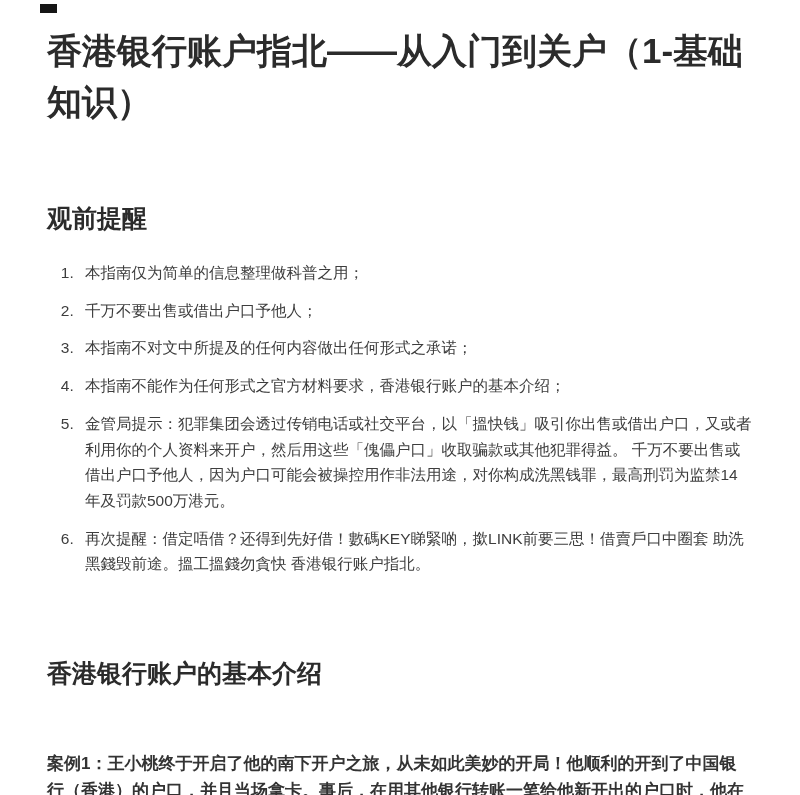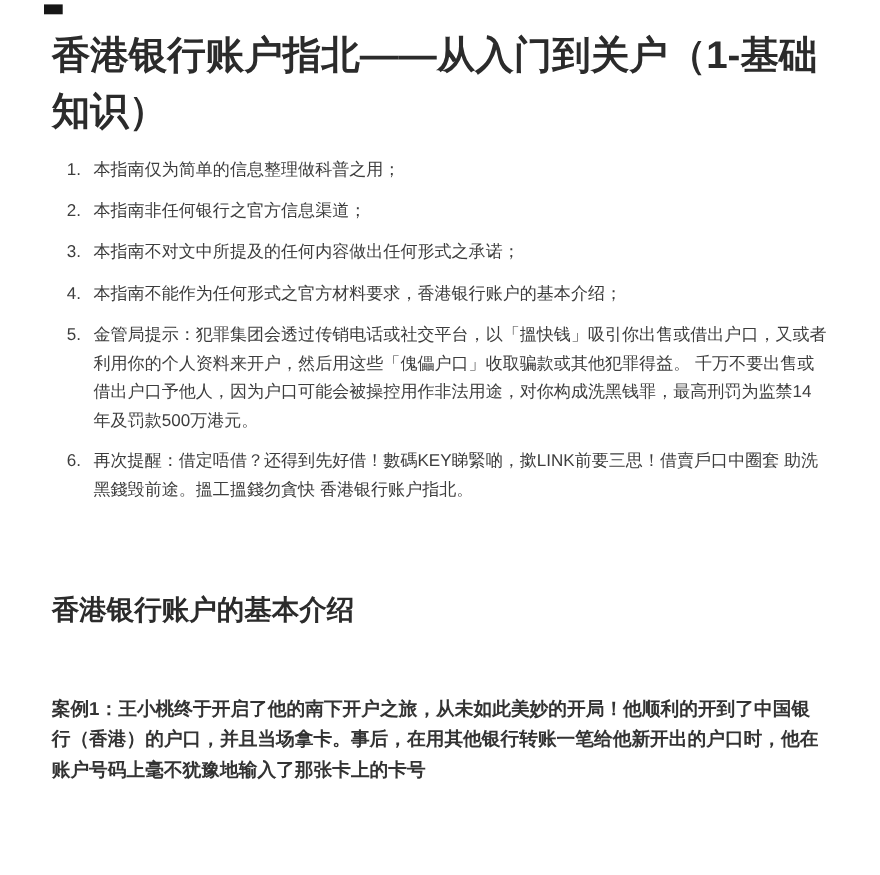--- a/index.html
+++ b/index.html
@@ -42,21 +42,21 @@
   .section-heading {
     font-size: 25px;
     font-weight: bold;
     color: #2b2b2b;
     line-height: 1.3;
   }
 
   .notice-heading { margin-top: 74px; }
 
   .notice-list {
-    margin-top: 14px;
+    margin-top: 26px;
     padding-left: 31px;
     font-size: 15.5px;
     line-height: 1.66;
     color: #3d3d3d;
     list-style: decimal outside;
   }
 
   .notice-list li {
     margin-bottom: 12px;
     padding-left: 7px;
@@ -78,24 +78,25 @@
 </style>
 </head>
 <body>
 
 <div class="page">
 
   <div class="clipped-fragment"></div>
 
   <h1 class="article-title">香港银行账户指北——从入门到关户（1-基础知识）</h1>
 
+  <h2 class="section-heading notice-heading">观前提醒</h2>
 
   <ol class="notice-list">
     <li>本指南仅为简单的信息整理做科普之用；</li>
-    <li>本指南非任何银行之官方信息渠道；</li>
+    <li>千万不要出售或借出户口予他人；</li>
     <li>本指南不对文中所提及的任何内容做出任何形式之承诺；</li>
     <li>本指南不能作为任何形式之官方材料要求，香港银行账户的基本介绍；</li>
     <li>金管局提示：犯罪集团会透过传销电话或社交平台，以「搵快钱」吸引你出售或借出户口，又或者利用你的个人资料来开户，然后用这些「傀儡户口」收取骗款或其他犯罪得益。 千万不要出售或借出户口予他人，因为户口可能会被操控用作非法用途，对你构成洗黑钱罪，最高刑罚为监禁14年及罚款500万港元。</li>
     <li>再次提醒：借定唔借？还得到先好借！數碼KEY睇緊啲，撳LINK前要三思！借賣戶口中圈套 助洗黑錢毁前途。搵工搵錢勿貪快 香港银行账户指北。</li>
   </ol>
 
   <h2 class="section-heading intro-heading">香港银行账户的基本介绍</h2>
 
   <p class="case-paragraph">案例1：王小桃终于开启了他的南下开户之旅，从未如此美妙的开局！他顺利的开到了中国银行（香港）的户口，并且当场拿卡。事后，在用其他银行转账一笔给他新开出的户口时，他在账户号码上毫不犹豫地输入了那张卡上的卡号</p>
 

